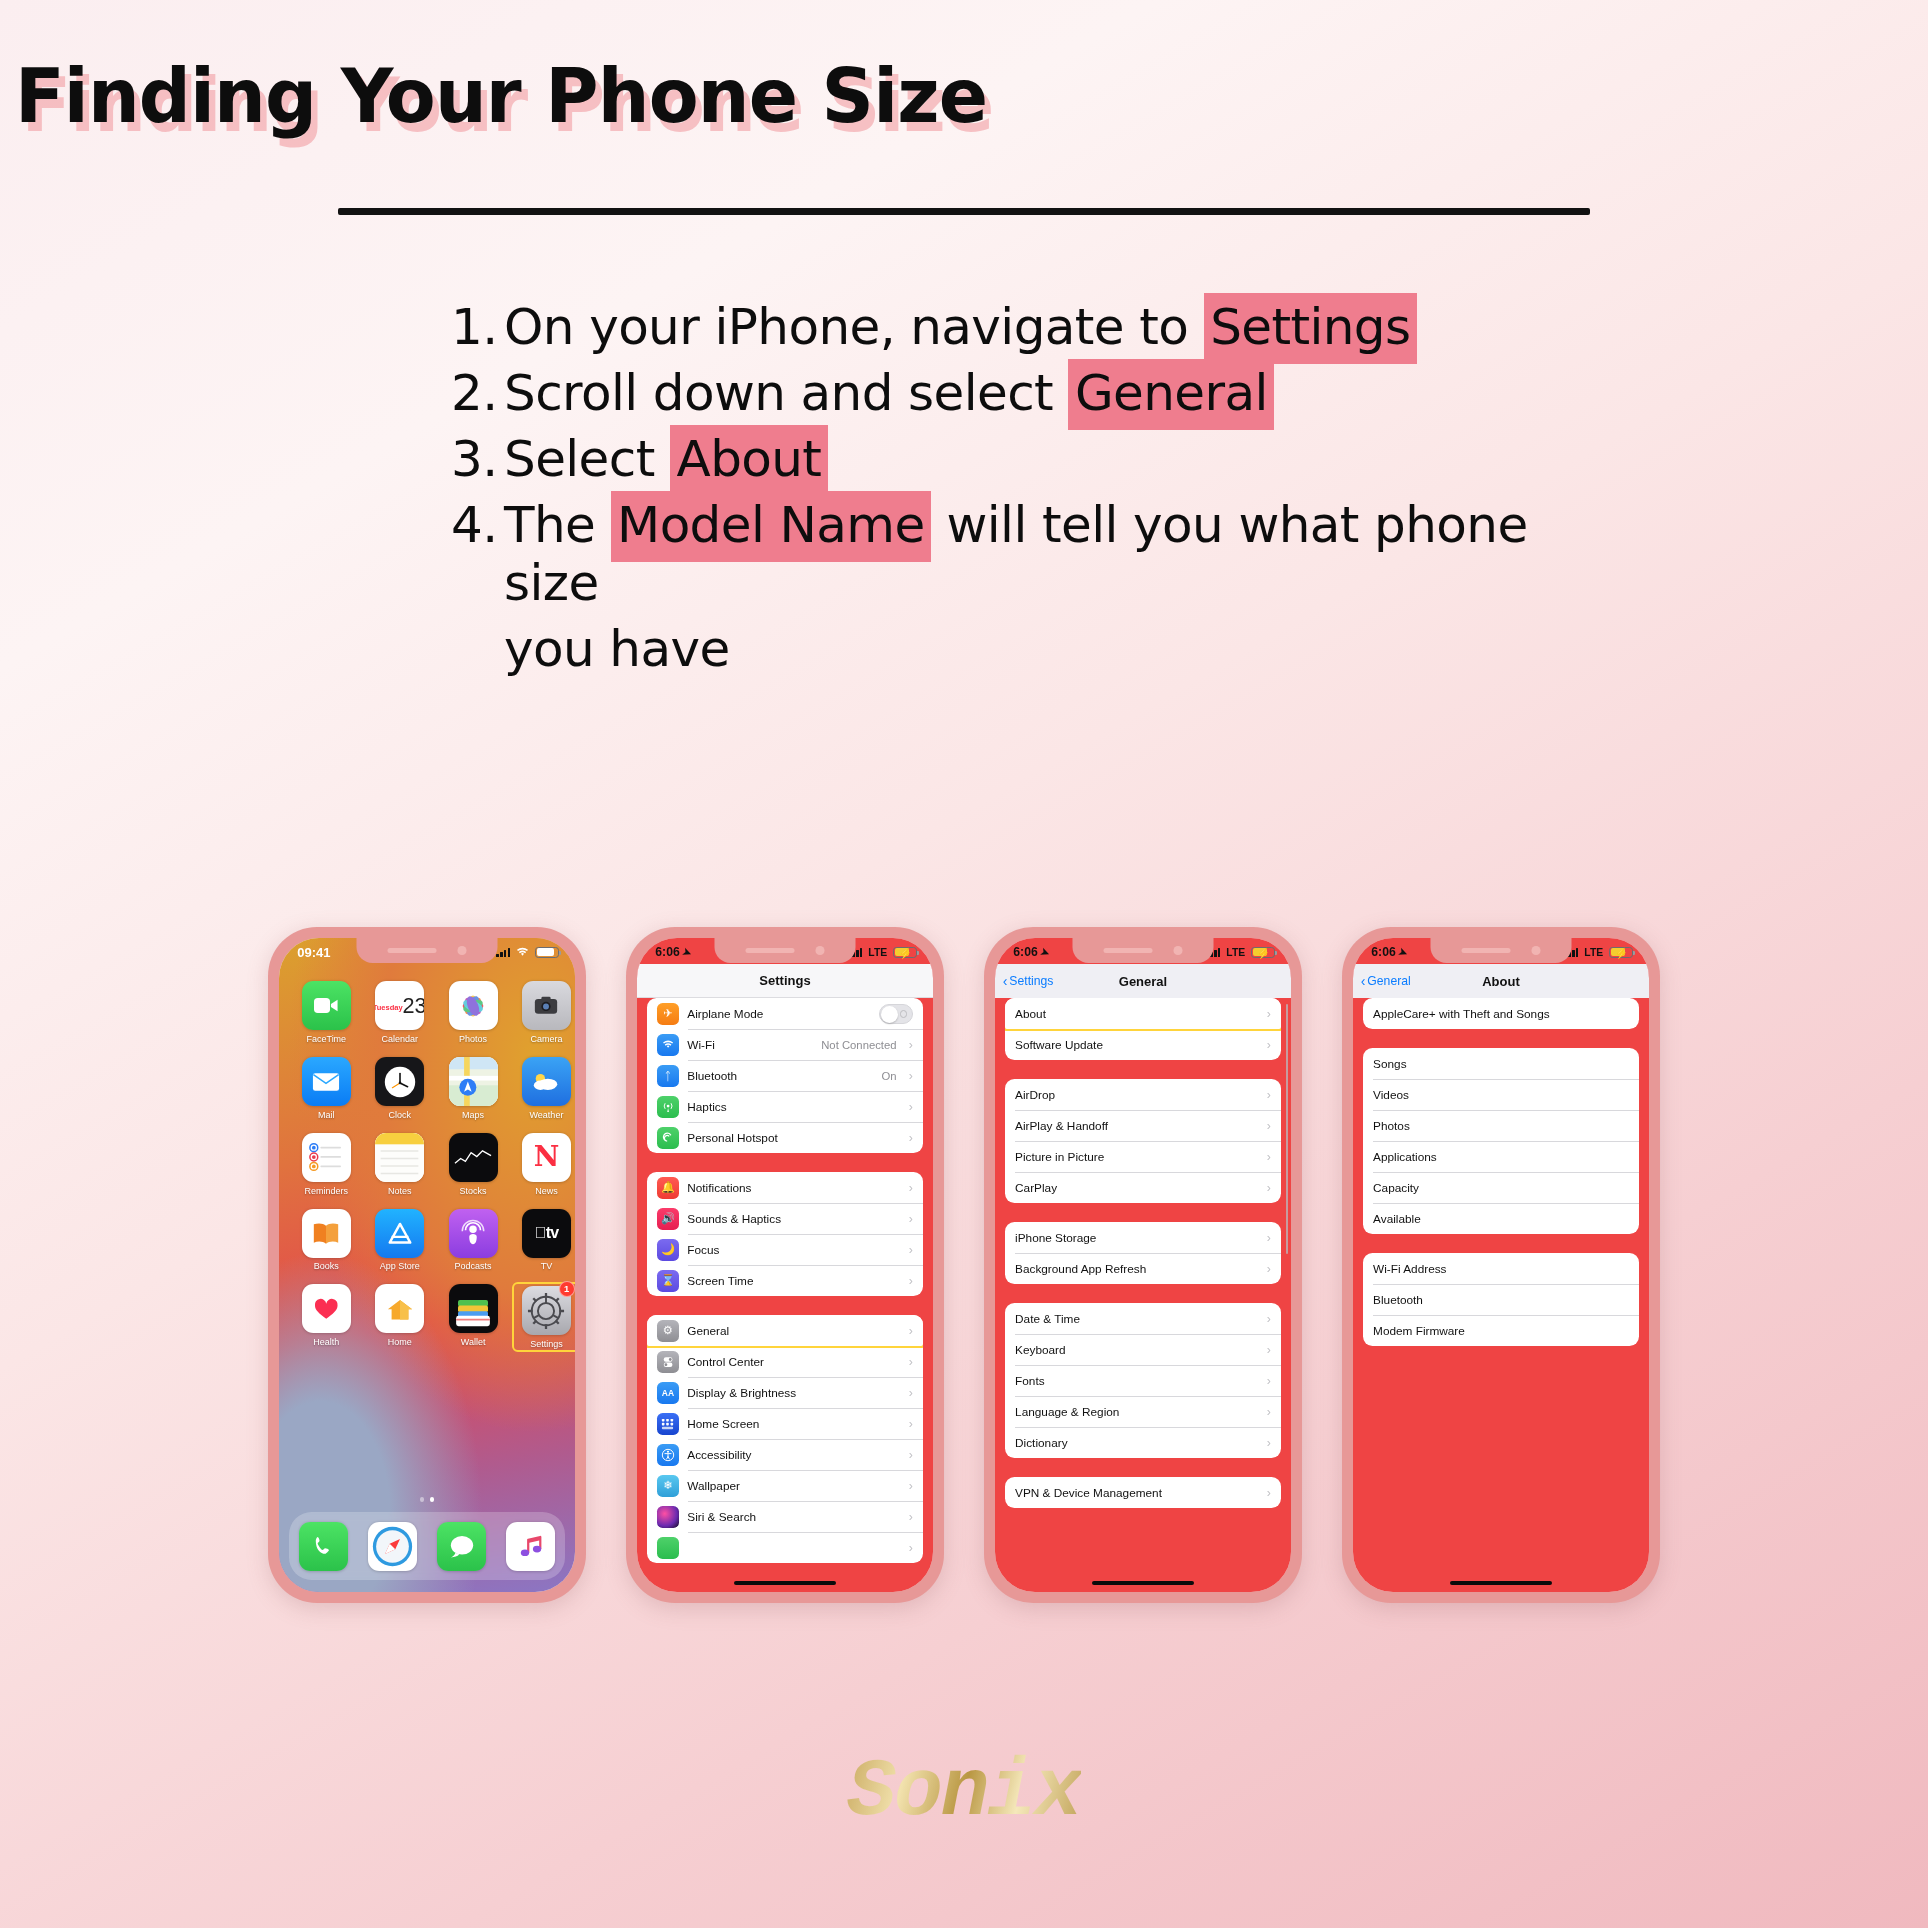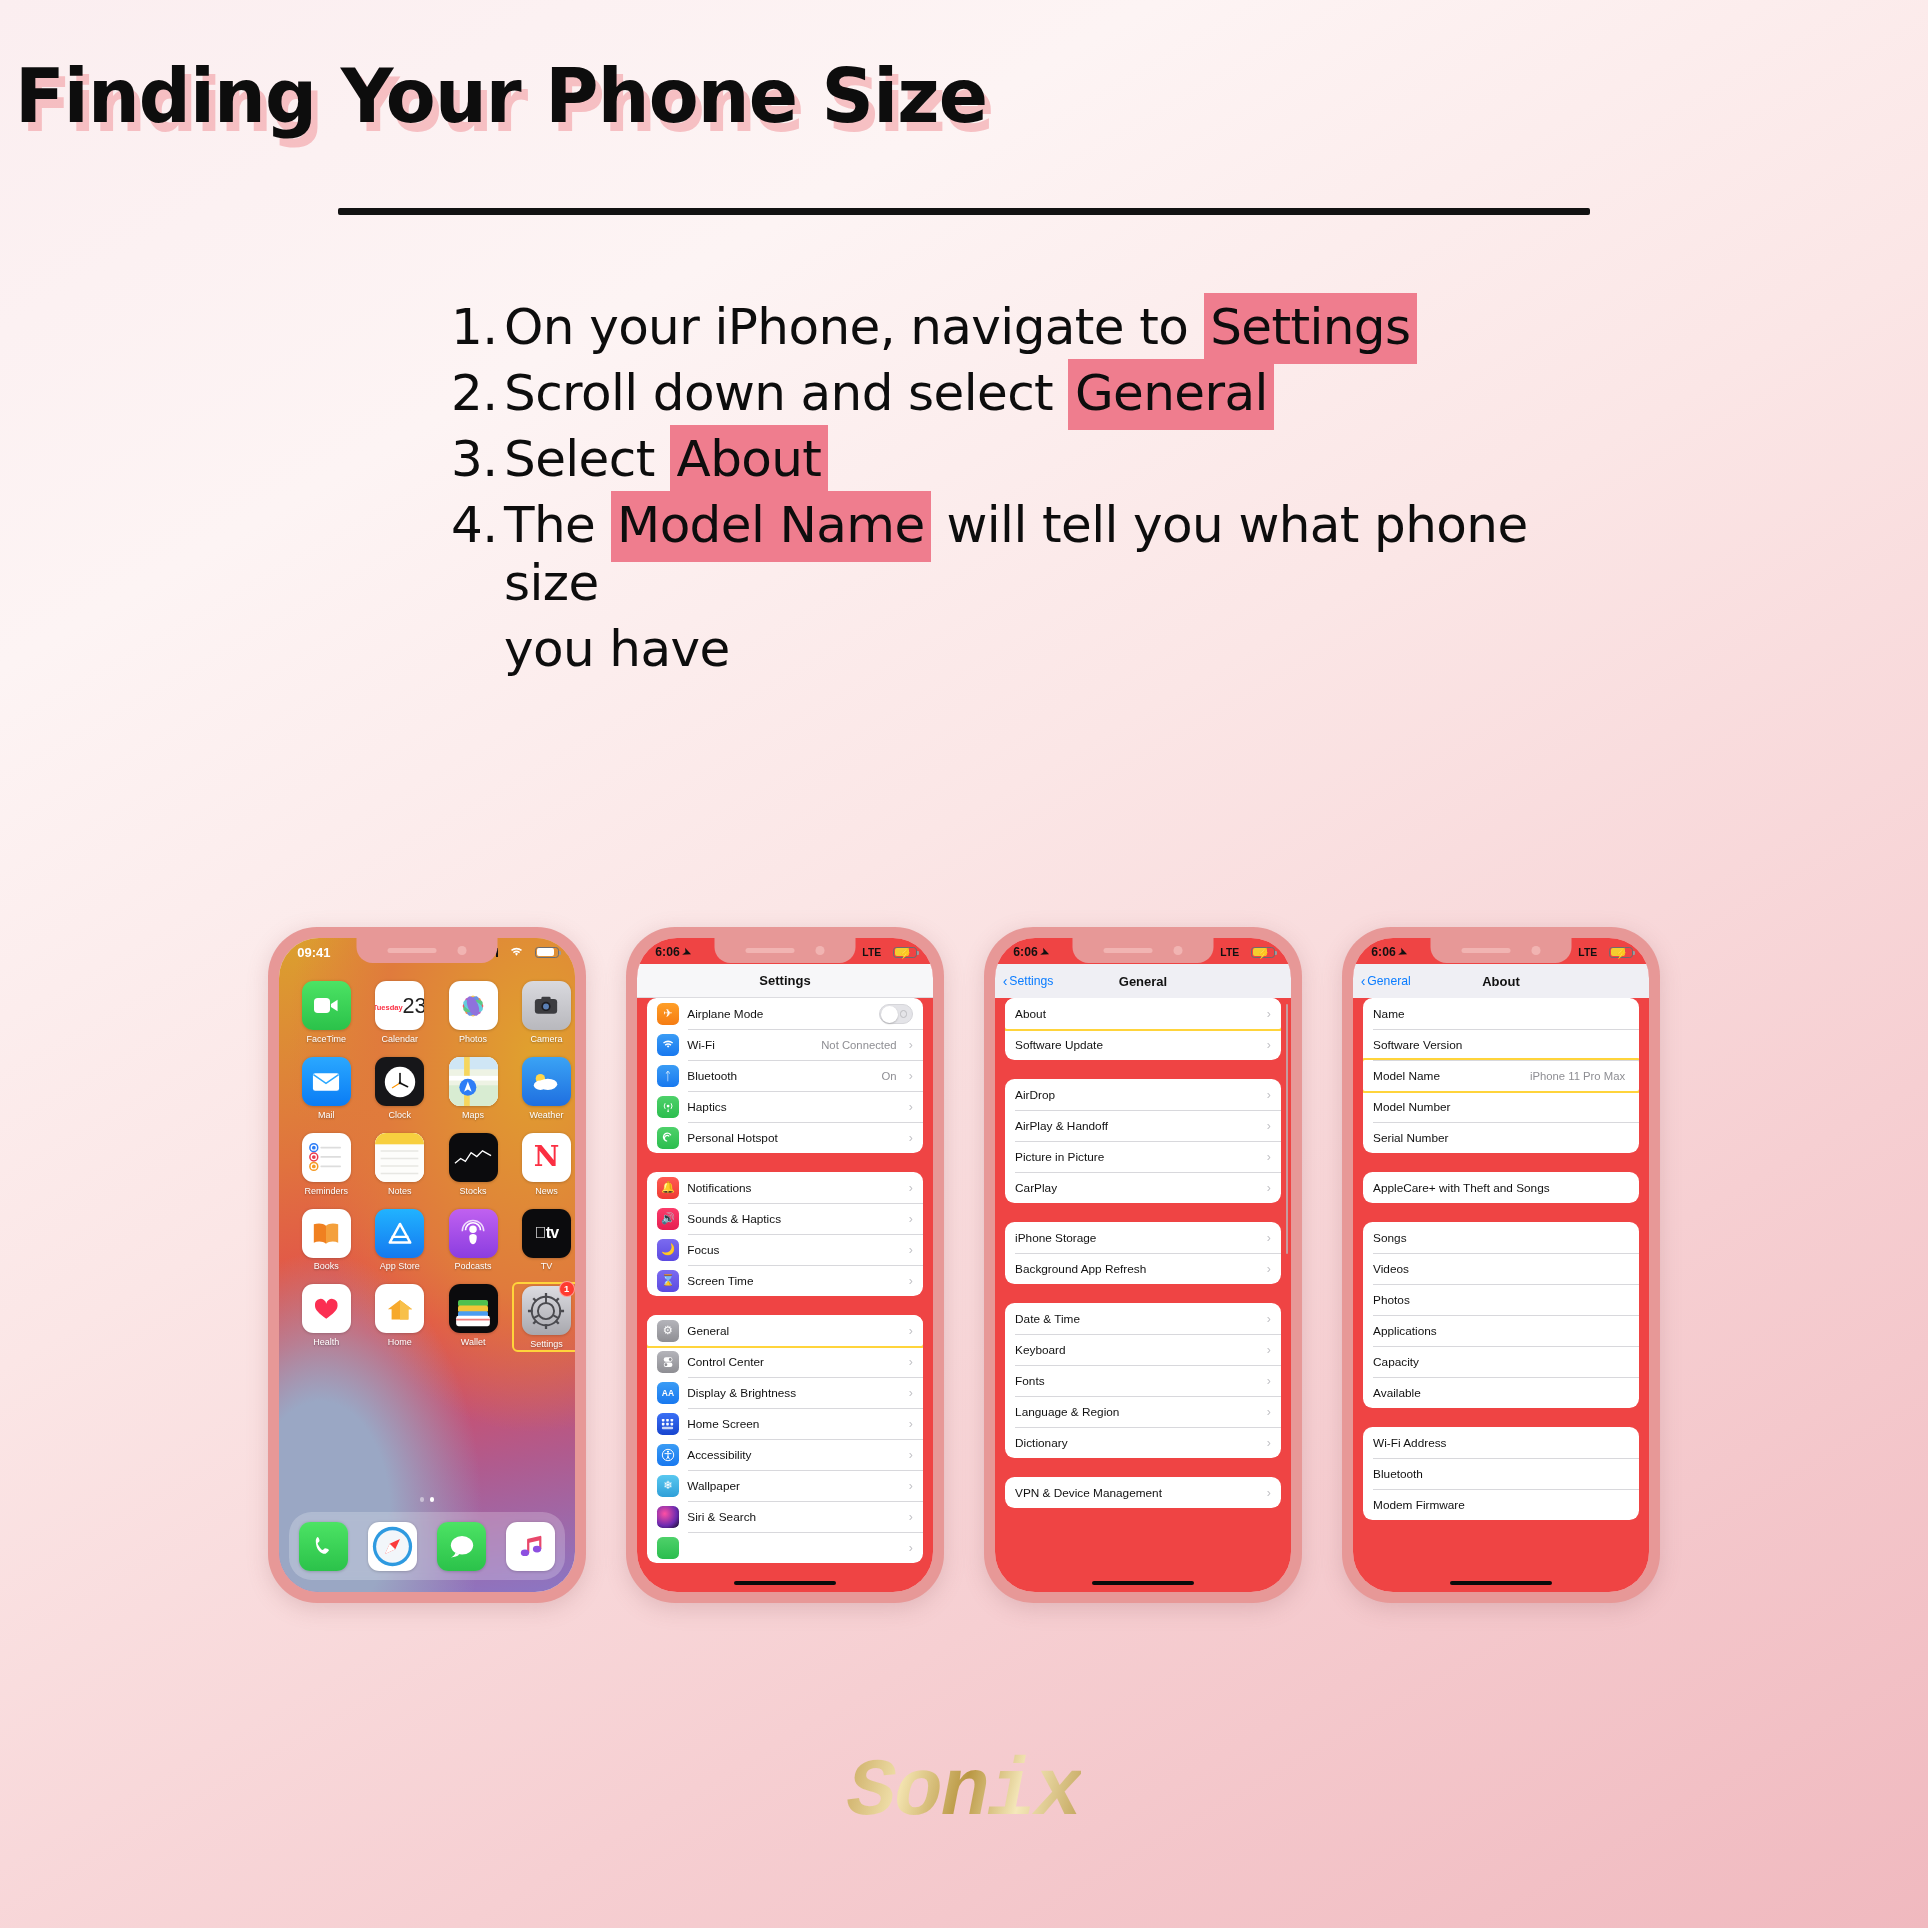--- a/index.html
+++ b/index.html
@@ -103,21 +103,21 @@
   
   .statusbar {
     position: absolute; top: 0; left: 0; right: 0; height: 26px;
     display: flex; align-items: center; justify-content: space-between;
     padding: 1.9px 16px 0 18px;
     font-size: 12.2px; font-weight: 700; color: #111;
     z-index: 20;
   }
   .sb-left { display: flex; align-items: center; gap: 2.8px; }
   .loc-arrow { font-size: 10.4px; transform: rotate(22deg); display:inline-block; }
-  .sb-right { display: flex; align-items: center; gap: 12px; }
+  .sb-right { display: flex; align-items: center; gap: 6px; }
   .bars { display: inline-flex; align-items: flex-end; gap: 1.4px; height: 9.4px; }
   .bars i { width: 2.4px; background: #111; border-radius: 0.5px; display:block;}
   .bars i:nth-child(1){height:2.8px} .bars i:nth-child(2){height:4.7px}
   .bars i:nth-child(3){height:6.6px} .bars i:nth-child(4){height:8.5px}
   .lte { font-size: 10.4px; font-weight: 700; }
   .batt {
     width: 23.5px; height: 11.3px; border: 1.3px solid #6c6c70; border-radius: 3.3px;
     position: relative; display:flex; align-items:center; padding:0.9px;
   }
   .batt:after {
@@ -930,38 +930,20 @@
         <div class="navbar plain">
           <span class="back">
             <span class="chev-l">‹</span>
             <span>General</span>
           </span>
           <span>About</span>
         </div>
 
         <div class="list-area">
 
-          <div class="group">
-            <div class="row">
-              <span class="r-label">Name</span>
-            </div>
-            <div class="row">
-              <span class="r-label">Software Version</span>
-            </div>
-            <div class="row yellow">
-              <span class="r-label">Model Name</span>
-              <span class="r-value">iPhone 11 Pro Max</span>
-            </div>
-            <div class="row">
-              <span class="r-label">Model Number</span>
-            </div>
-            <div class="row">
-              <span class="r-label">Serial Number</span>
-            </div>
-          </div>
 
           <div class="group">
             <div class="row">
               <span class="r-label">AppleCare+ with Theft and Songs</span>
             </div>
           </div>
 
           <div class="group">
             <div class="row">
               <span class="r-label">Songs</span>

